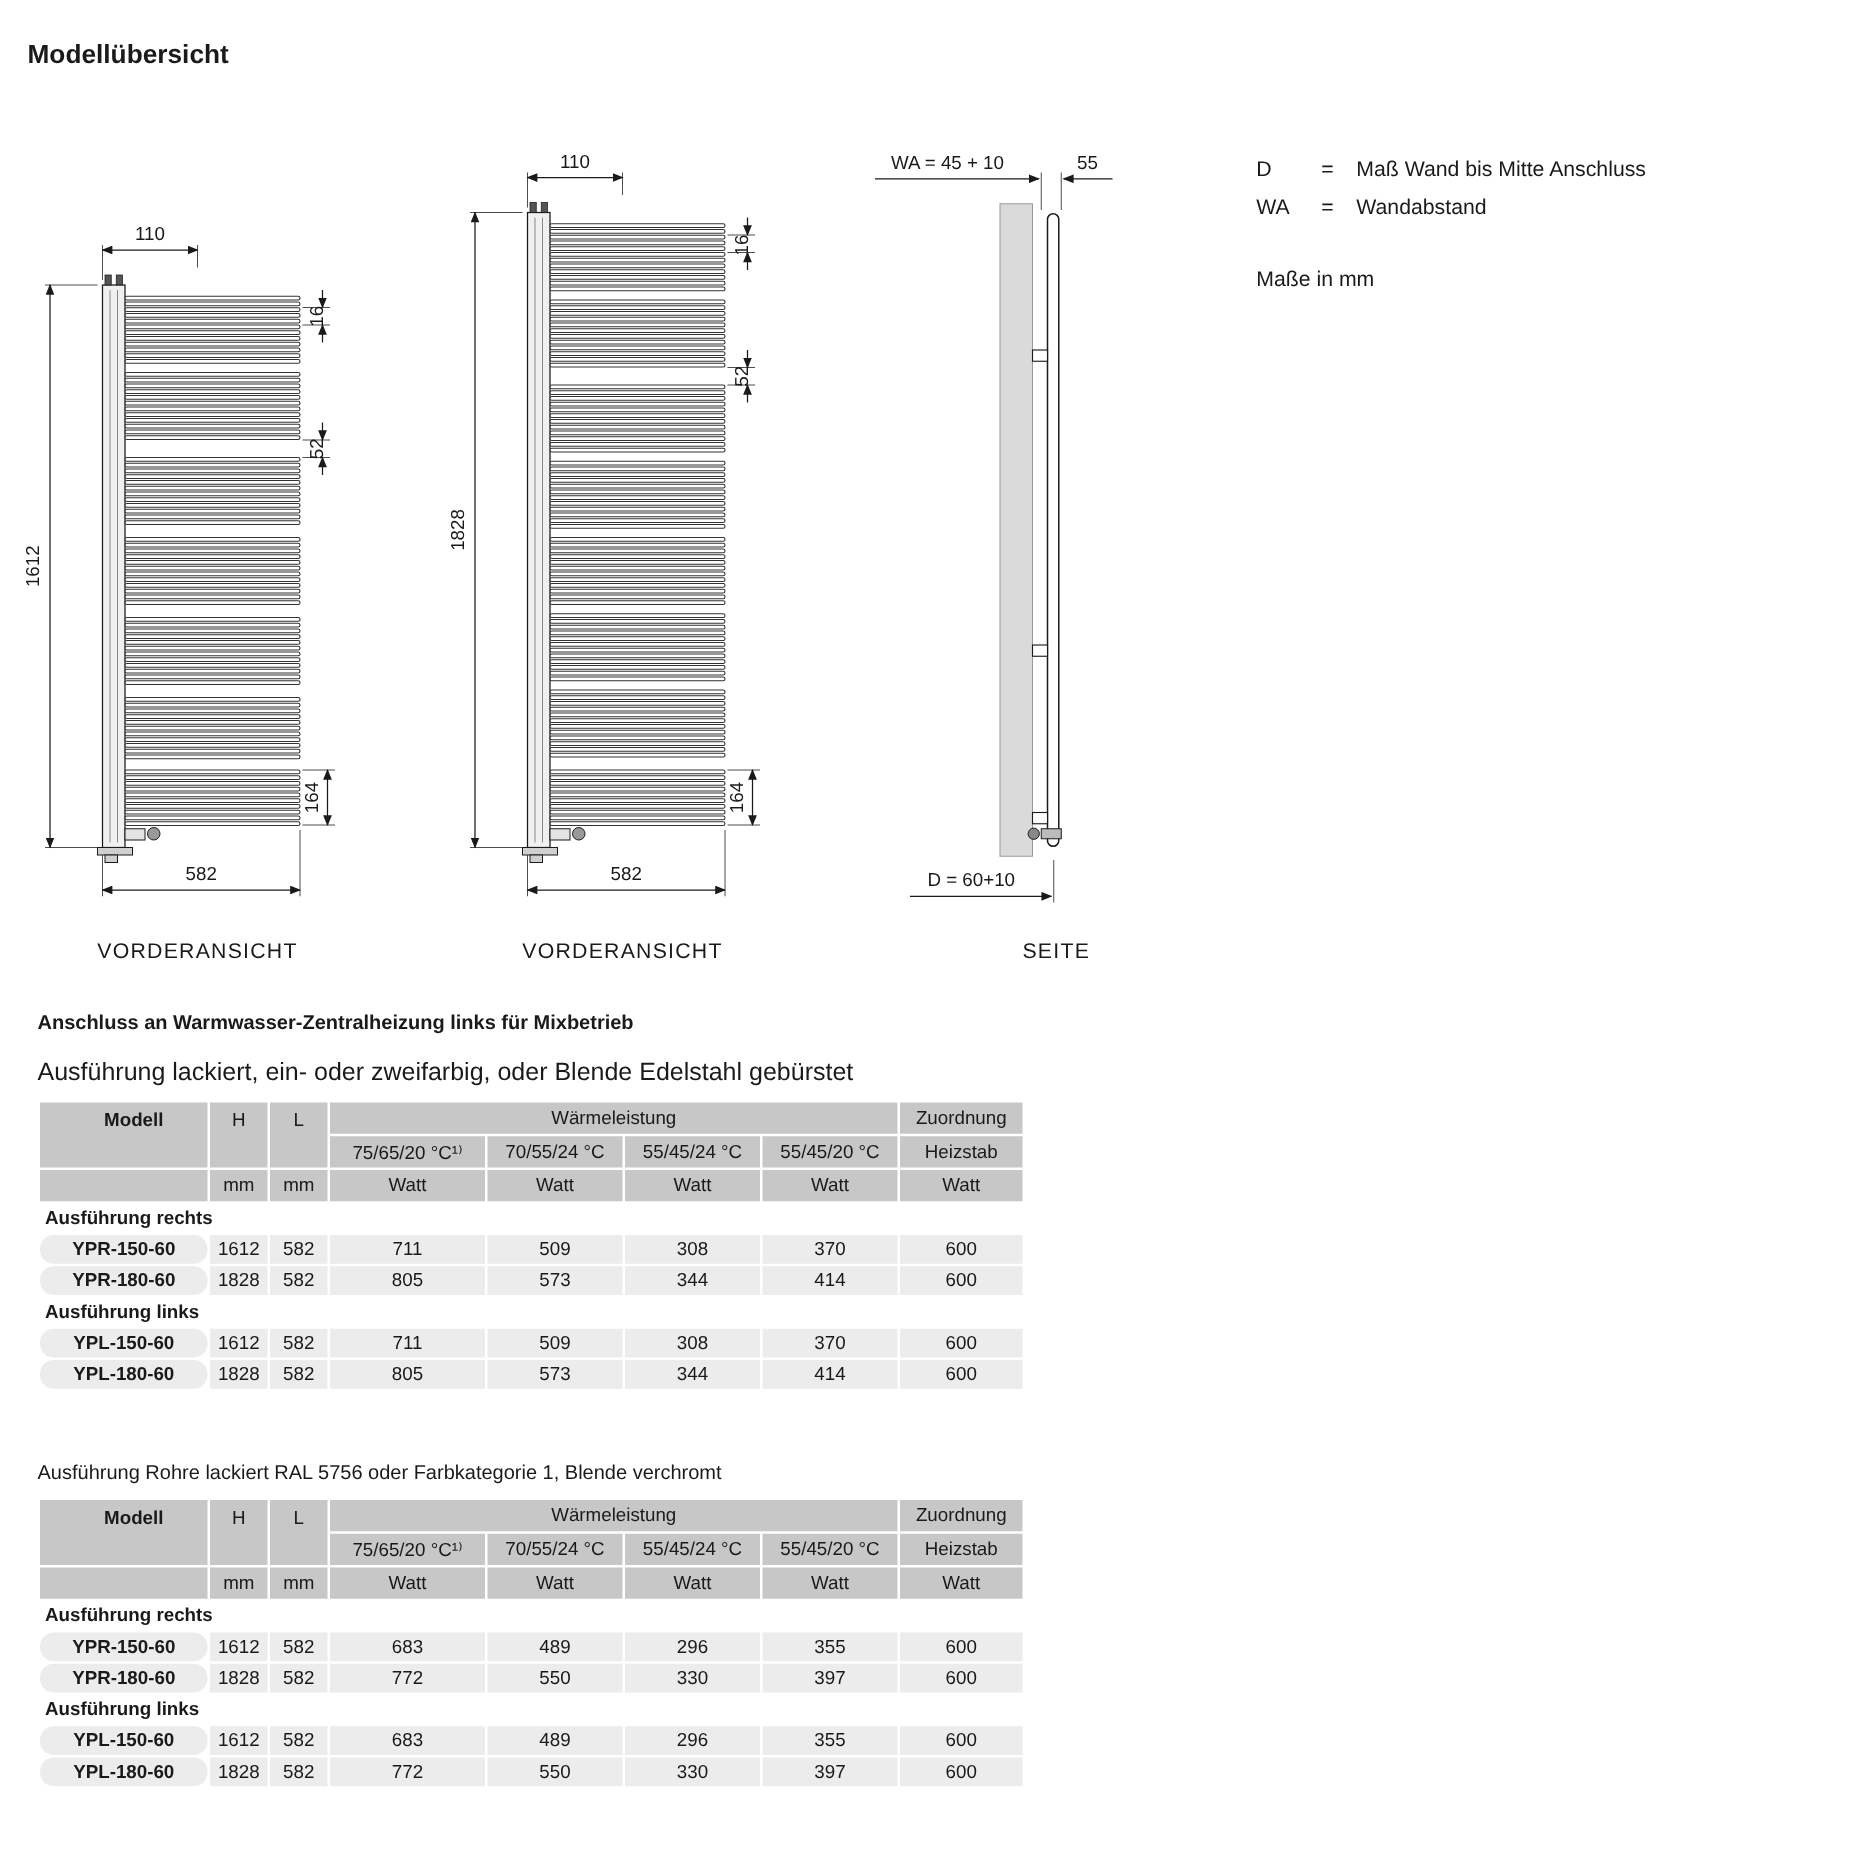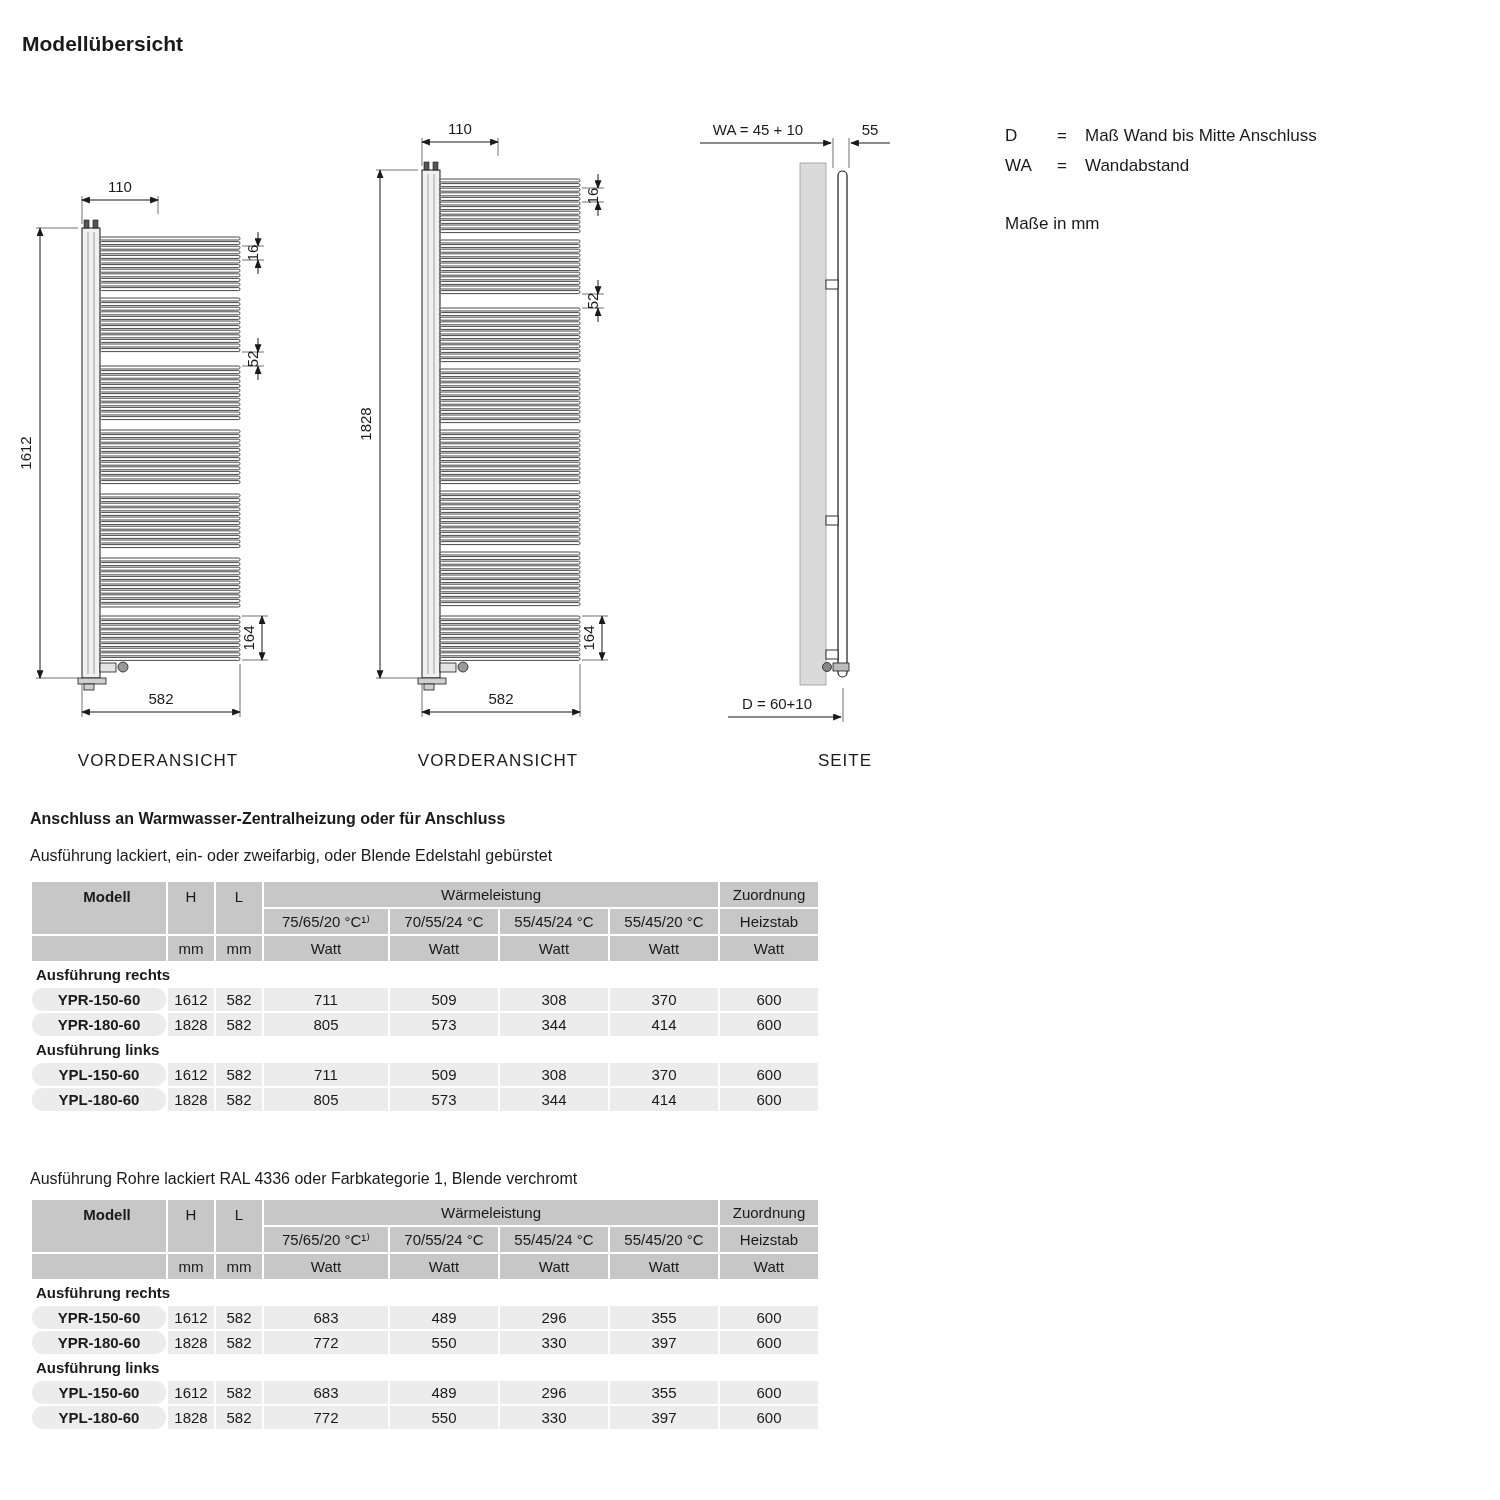--- a/index.html
+++ b/index.html
@@ -15,21 +15,21 @@
   #drawings-svg text.dim { font-size:15px; }
   #drawings-svg text.viewlabel { font-size:17px; letter-spacing:1px; }
 
   .legend { position:absolute; left:1005px; top:126px; font-size:17px; }
   .legend-row { display:flex; margin-bottom:10px; }
   .legend-key { width:52px; }
   .legend-eq { width:28px; }
   .units-note { margin-top:38px; }
 
   .section-heading { position:absolute; left:30px; top:810px; font-size:16px; font-weight:bold; }
-  .caption1 { position:absolute; left:30px; top:847px; font-size:16px; }
+  .caption1 { position:absolute; left:30px; top:847px; font-size:20px; }
   .caption2 { position:absolute; left:30px; top:1170px; font-size:16px; }
   .table1 { position:absolute; left:30px; top:880px; }
   .table2 { position:absolute; left:30px; top:1198px; }
 
   table.spec { border-collapse:separate; border-spacing:2px; table-layout:fixed; font-size:15px; }
   .spec th { background:#c7c7c7; font-weight:normal; text-align:center; padding:3px 4px; height:25px; }
   .spec th.b { font-weight:bold;padding-left:20px; }
   .spec th.vt { vertical-align:top; padding-top:6px; }
   .spec td { text-align:center; padding:3px 4px; height:22px; }
   .spec tr.data td { background:#ececec; }
@@ -325,21 +325,21 @@
     <span class="legend-val">Maß Wand bis Mitte Anschluss</span>
   </div>
   <div class="legend-row">
     <span class="legend-key">WA</span>
     <span class="legend-eq">=</span>
     <span class="legend-val">Wandabstand</span>
   </div>
   <div class="units-note">Maße in mm</div>
 </div>
 
-<div class="section-heading">Anschluss an Warmwasser-Zentralheizung oder für Anschluss</div>
+<div class="section-heading">Anschluss an Warmwasser-Zentralheizung links für Mixbetrieb</div>
 <div class="caption1">Ausführung lackiert, ein- oder zweifarbig, oder Blende Edelstahl gebürstet</div>
 
 <table class="spec table1">
   <colgroup>
     <col style="width:134px">
       <col style="width:46px">
       <col style="width:46px">
     <col style="width:124px">
       <col style="width:108px">
       <col style="width:108px">
@@ -415,21 +415,21 @@
         <td>582</td>
         <td>805</td>
         <td>573</td>
         <td>344</td>
         <td>414</td>
         <td>600</td>
       </tr>
     </tbody>
 </table>
 
-<div class="caption2">Ausführung Rohre lackiert RAL 4336 oder Farbkategorie 1, Blende verchromt</div>
+<div class="caption2">Ausführung Rohre lackiert RAL 5756 oder Farbkategorie 1, Blende verchromt</div>
 
 <table class="spec table2">
   <colgroup>
     <col style="width:134px">
       <col style="width:46px">
       <col style="width:46px">
     <col style="width:124px">
       <col style="width:108px">
       <col style="width:108px">
       <col style="width:108px">

